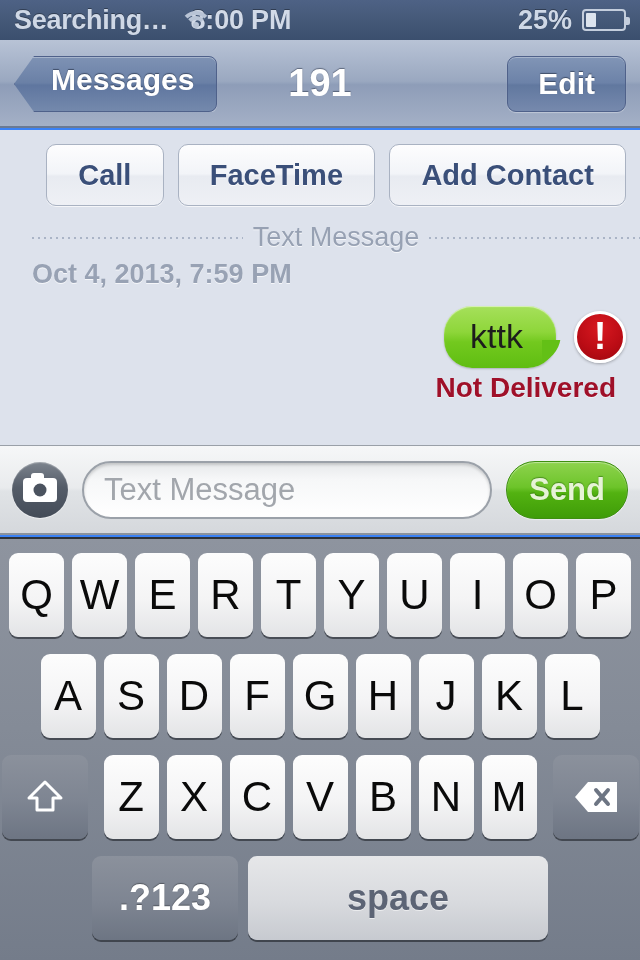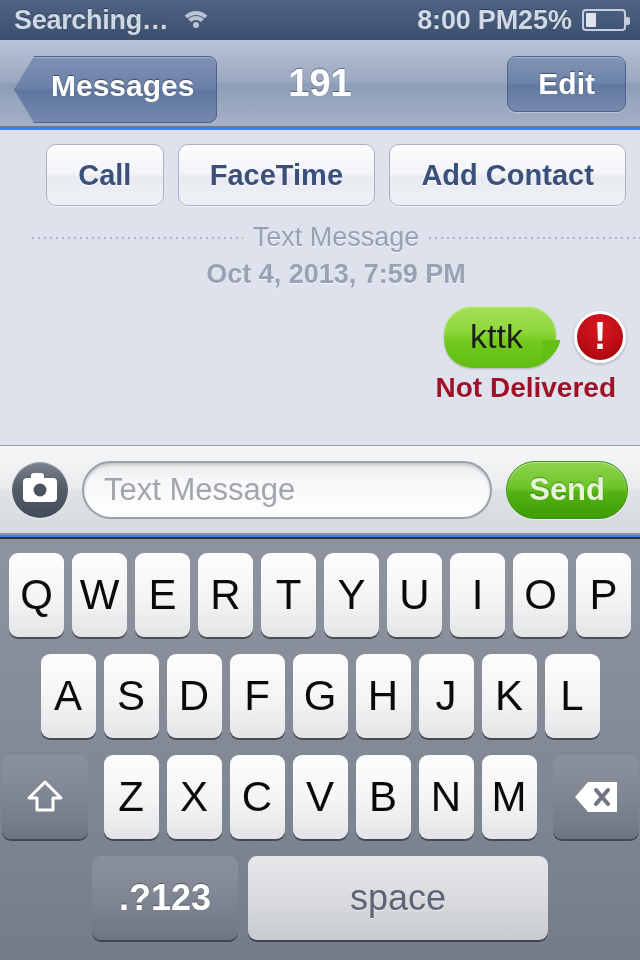--- a/index.html
+++ b/index.html
@@ -65,21 +65,21 @@
     transform: translateX(-50%);
   }
   .wifi-icon i.w1 { width: 24px; height: 24px; top: 3px; }
   .wifi-icon i.w2 { width: 14px; height: 14px; top: 8px; }
   .wifi-icon i.w3 {
     width: 6px; height: 6px; top: 14px;
     border: none; background: #b9c4d6; border-radius: 50%;
   }
   .sb-center {
     flex: 1 1 auto;
-    text-align: right;
+    text-align: left;
     color: #d2dae8;
     font-size: 27px;
     font-weight: bold;
     letter-spacing: -0.2px;
     text-shadow: 0 -1px 0 rgba(0,0,0,0.35);
     margin-left: -20px;
   }
   .sb-right {
     display: flex;
     align-items: center;
@@ -138,21 +138,21 @@
     font-size: 38px;
     font-weight: bold;
     text-shadow: 0 -1px 1px rgba(40,50,70,0.55);
     pointer-events: none;
   }
   
   #back-button {
     position: absolute;
     left: 14px;
     top: 16px;
-    height: 67px;
+    height: 56px;
     padding: 0 22px 8px 36px;
     display: flex;
     align-items: center;
     background: linear-gradient(to bottom, #7e92b4 0%, #6a80a6 48%, #5f769f 52%, #7489ac 100%);
     border: 1px solid #4f618a;
     border-radius: 8px;
     box-shadow: inset 0 1px 0 rgba(255,255,255,0.32), 0 1px 1px rgba(255,255,255,0.35);
     box-sizing: border-box;
     clip-path: polygon(20px 0, 100% 0, 100% 100%, 20px 100%, 0 50%);
     cursor: pointer;
@@ -239,21 +239,20 @@
     background-image: repeating-linear-gradient(to right, #aab4c6 0 2px, transparent 2px 6px);
   }
   #date-divider .dtext {
     color: #97a1b3;
     font-size: 27px;
     font-weight: normal;
     white-space: nowrap;
     text-shadow: 0 1px 0 rgba(255,255,255,0.7);
   }
   #date-time {
-    text-align: center;
     color: #98a2b4;
     font-size: 27px;
     font-weight: bold;
     margin-top: 6px;
     text-shadow: 0 1px 0 rgba(255,255,255,0.7);
   }
 
   
   #message-row {
     display: flex;
@@ -490,21 +489,21 @@
     text-shadow: 0 -1px 1px rgba(0,0,0,0.35);
   }
   .key.space {
     width: 300px;
     height: 84px;
     background: linear-gradient(to bottom, #e6e7e9 0%, #d8dade 55%, #c7cad0 100%);
   }
   .key.space .kl {
     color: #5c6475;
     font-size: 36px;
-    font-weight: normal;
+    font-weight: bold;
     text-shadow: 0 1px 0 rgba(255,255,255,0.55);
   }
   .key.ret {
     width: 146px;
     height: 84px;
     margin-left: 10px;
   }
 </style>
 </head>
 <body>

